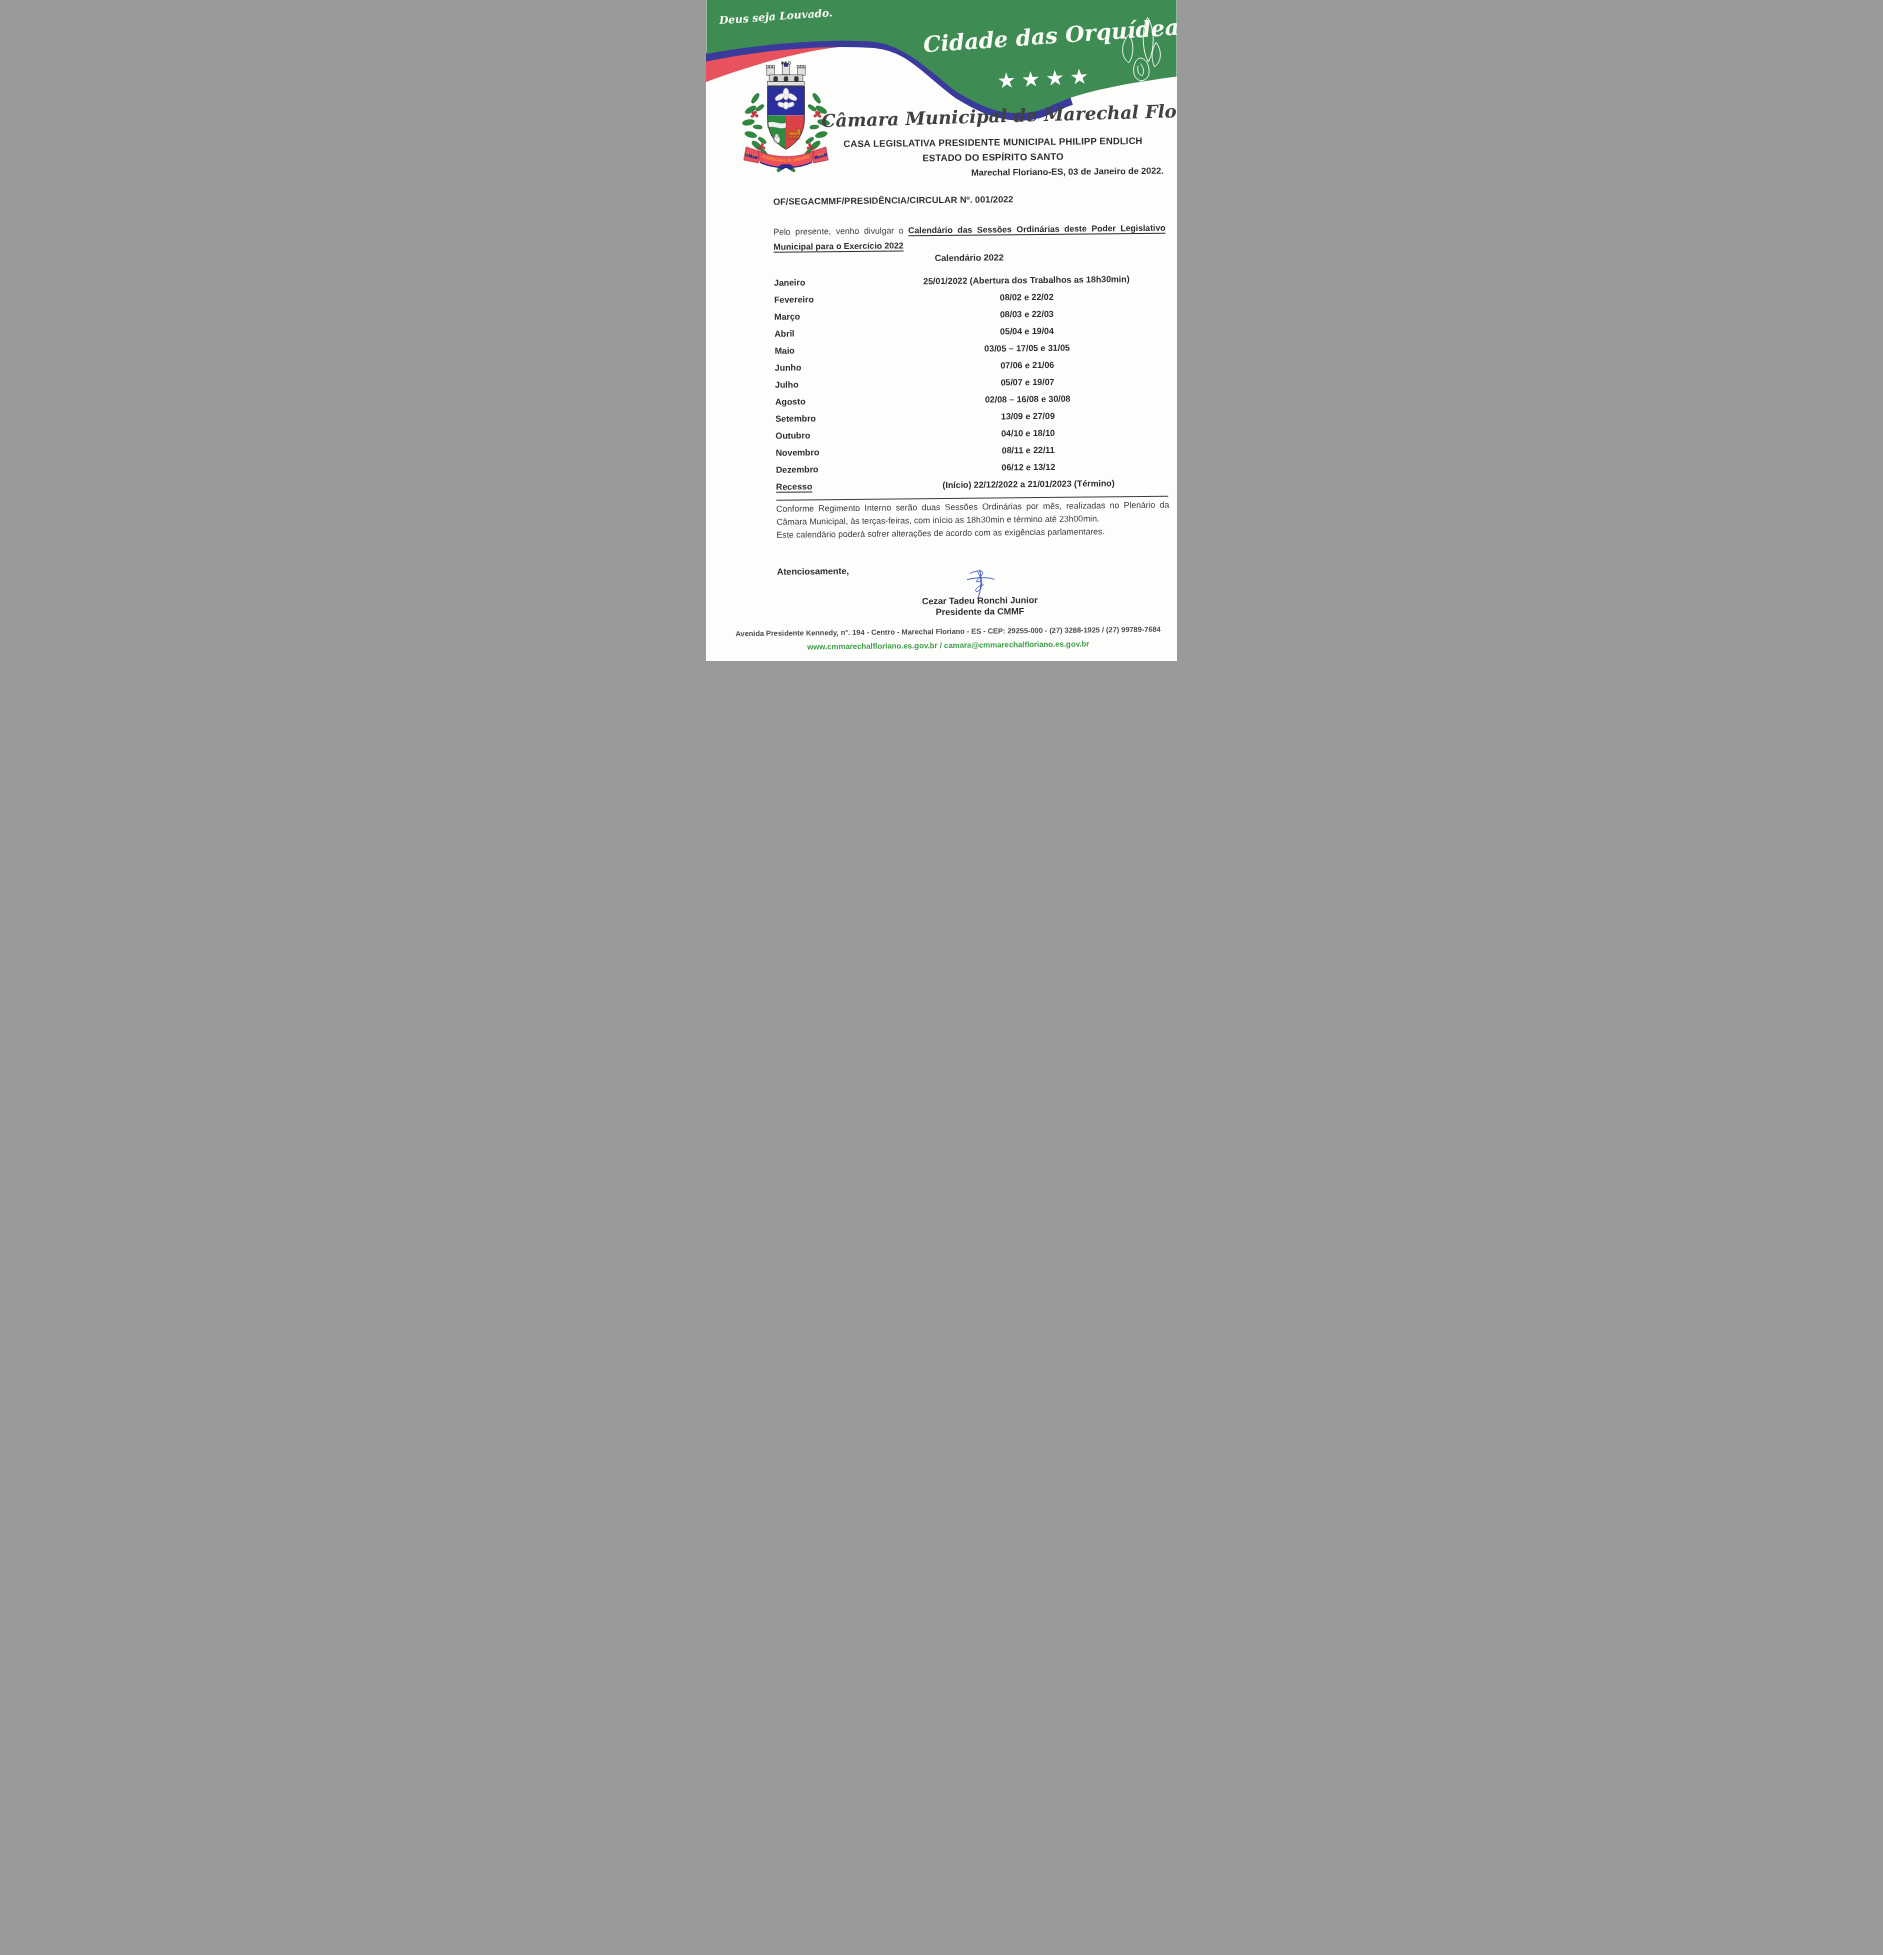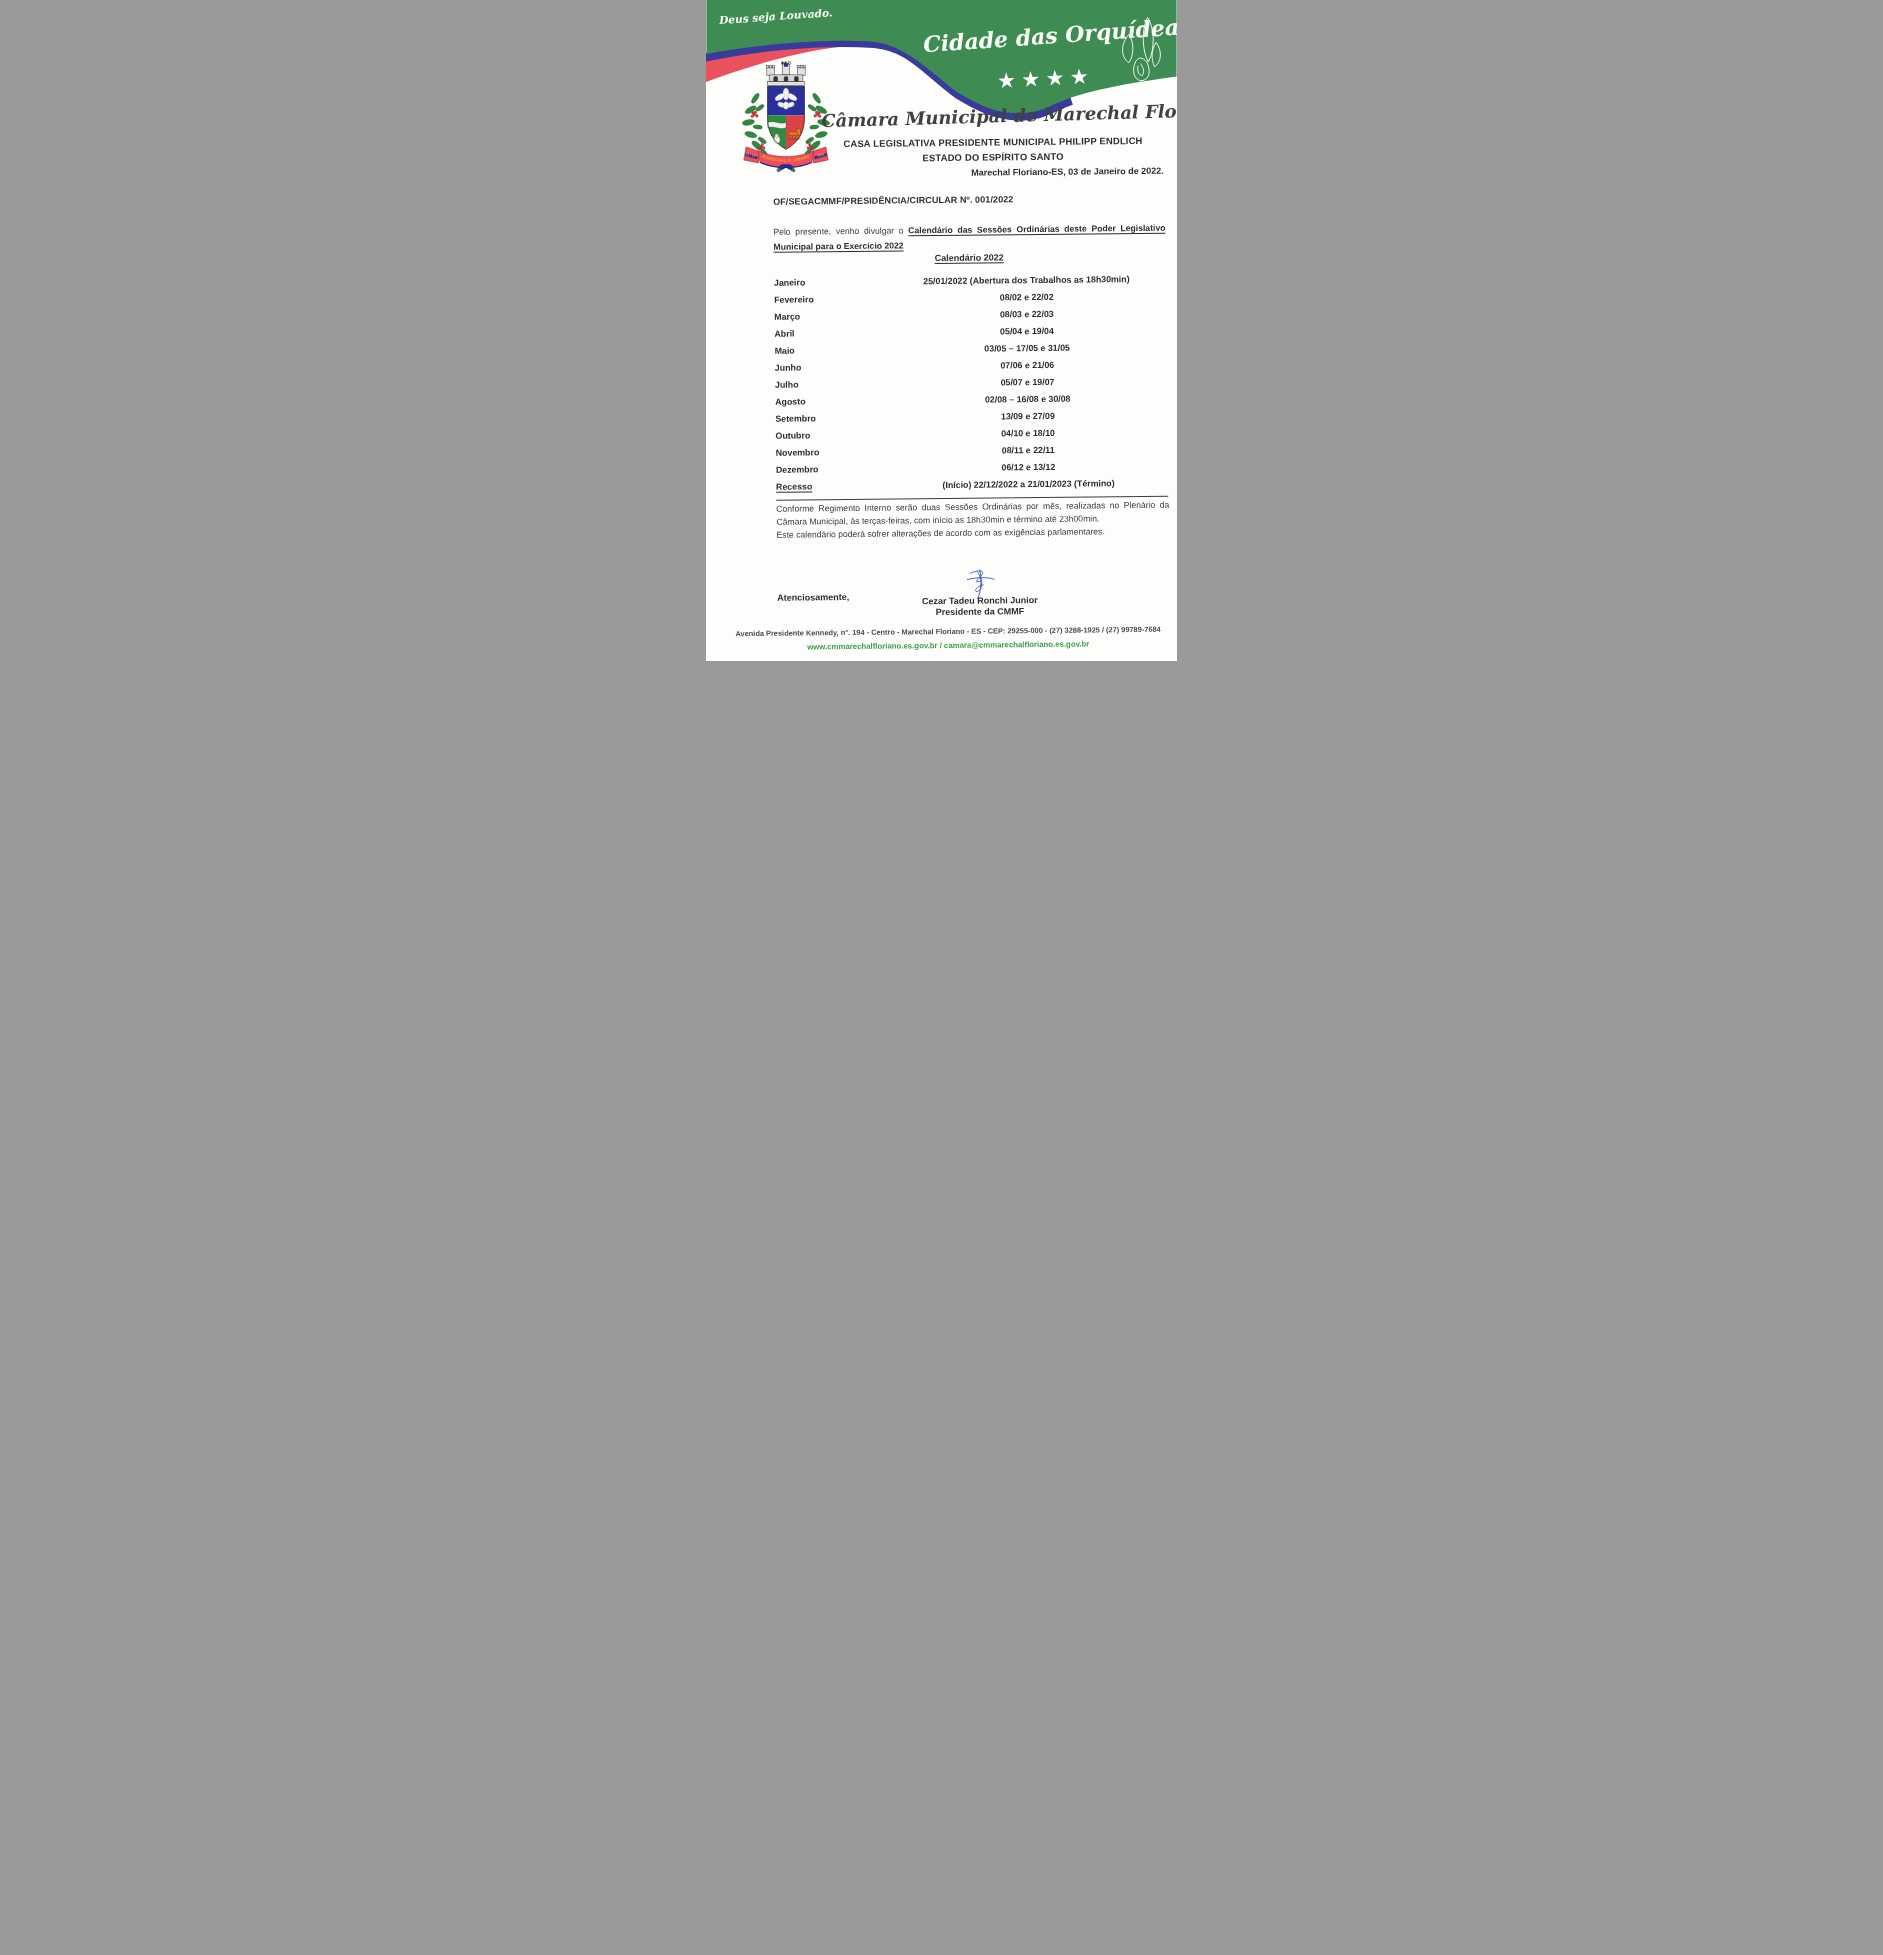--- a/index.html
+++ b/index.html
@@ -38,31 +38,31 @@
   .lh-sub2{top:152px;font-weight:bold;font-size:9.4px;color:#2e2e2e;letter-spacing:0.2px;}
   .dateline{position:absolute;top:168px;left:117px;width:339px;text-align:right;
             font-weight:bold;font-size:9px;color:#2e2e2e;}
   .refline{position:absolute;top:195px;left:65px;width:391px;
            font-weight:bold;font-size:9px;color:#2e2e2e;letter-spacing:0.1px;}
   .intro{position:absolute;top:214px;left:65px;width:392px;
          font-size:8.6px;line-height:15px;text-align:justify;color:#3a3a3a;}
   .intro b{color:#2d2d2d;text-decoration:underline;text-decoration-thickness:1.2px;text-underline-offset:2px;}
   .cal-title{position:absolute;top:253px;left:65px;width:391px;text-align:center;
              font-weight:bold;font-size:9px;color:#2d2d2d;}
-  .cal-title span{text-decoration:underline;text-decoration-thickness:1.2px;text-underline-offset:2.3px;}
+  .cal-title span{text-decoration-thickness:1.2px;text-underline-offset:2.3px;}
   .calendar{position:absolute;top:276px;left:65px;width:392px;}
   .cal-row{display:flex;align-items:flex-start;height:17px;}
   .cal-month{width:113px;font-weight:bold;font-size:8.8px;color:#2d2d2d;}
   .cal-dates{flex:1;text-align:center;font-weight:bold;font-size:8.8px;color:#2d2d2d;}
   .cal-row.recesso{border-bottom:1.2px solid #3c3c3c;height:18px;}
   .cal-row.recesso .cal-month{text-decoration:underline;text-decoration-thickness:1.2px;text-underline-offset:2.3px;}
   .closing{position:absolute;top:501px;left:65px;width:393px;
            font-size:8.6px;line-height:13px;text-align:justify;color:#3a3a3a;}
   .closing p{margin:0;}
-  .salutation{position:absolute;top:591px;left:65px;font-weight:bold;font-size:9px;color:#2d2d2d;}
+  .salutation{position:absolute;top:565px;left:65px;font-weight:bold;font-size:9px;color:#2d2d2d;}
   .sigblock{position:absolute;top:568px;left:168px;width:199px;text-align:center;}
   .sig-svg{display:block;margin:0 auto;}
   .sig-name{font-weight:bold;font-size:9px;color:#2d2d2d;margin-top:-5.5px;}
   .sig-title{font-weight:bold;font-size:9px;color:#2d2d2d;margin-top:1.6px;}
   .footer1{position:absolute;top:627px;left:0;width:471px;text-align:center;
            font-weight:bold;font-size:7.4px;color:#4d4d4d;}
   .footer2{position:absolute;top:641px;left:0;width:471px;text-align:center;
            font-weight:bold;font-size:7.8px;color:#3f9e4a;}
 </style>
 </head>

